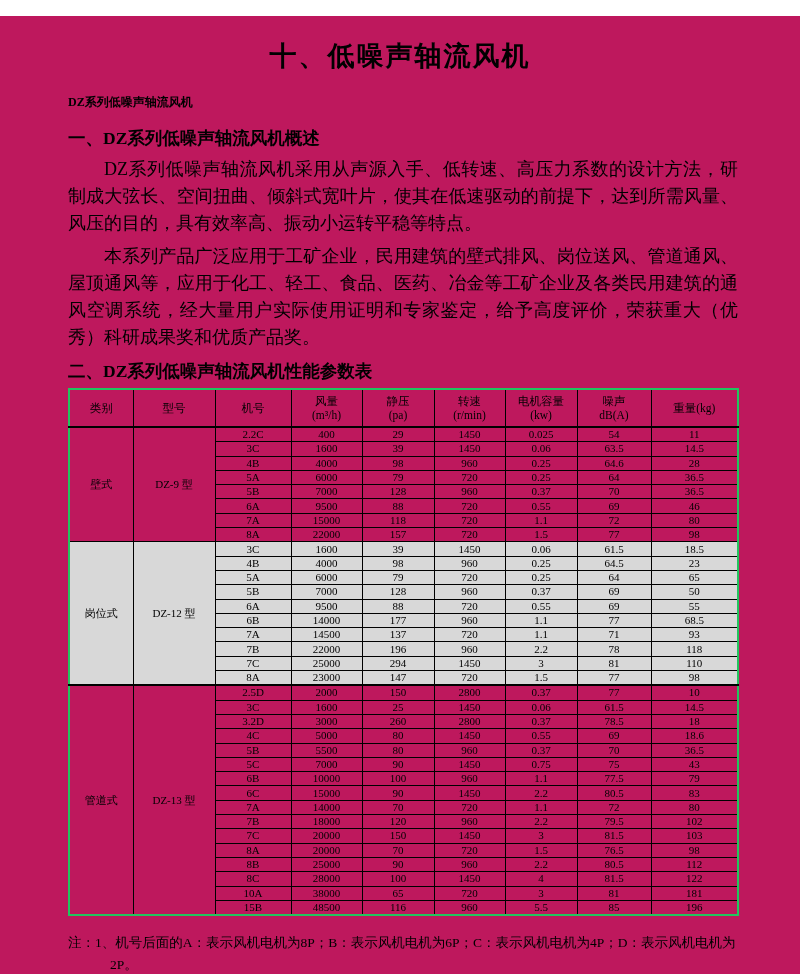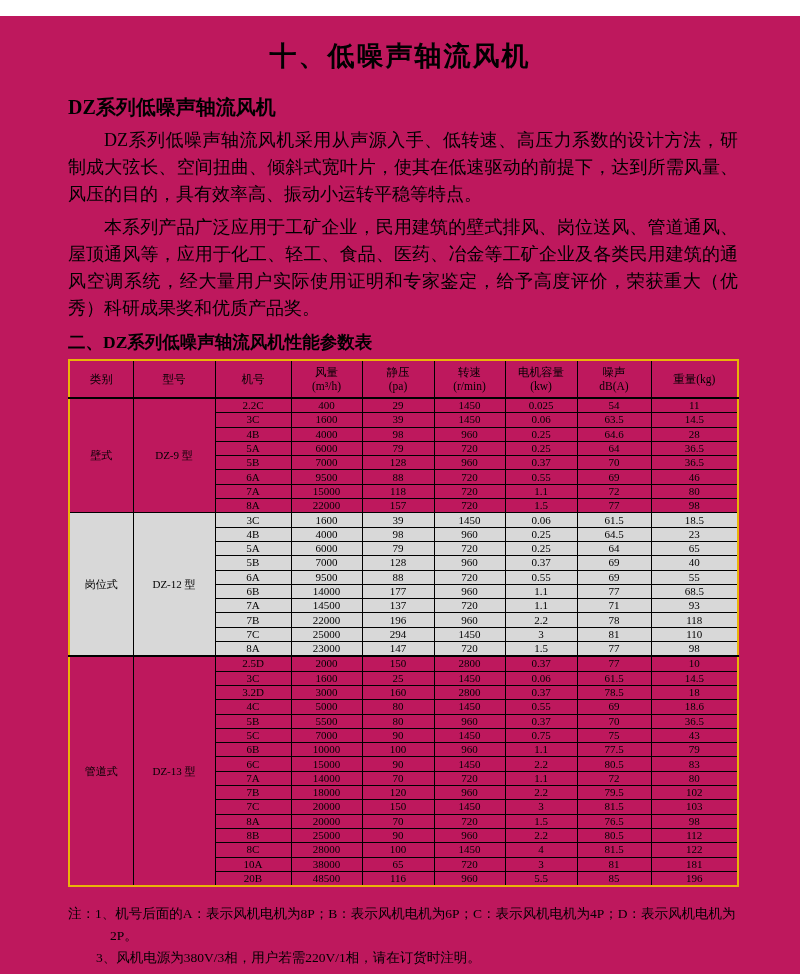--- a/index.html
+++ b/index.html
@@ -23,42 +23,42 @@
     font-size: 27px;
     font-weight: bold;
     letter-spacing: 2px;
   }
   .content {
     width: 670px;
     margin: 0 0 0 68px;
   }
   .subtitle {
     margin-top: 20px;
-    font-size: 20px;
+    font-size: 12px;
     font-weight: bold;
   }
   .section-heading {
     margin-top: 15px;
     font-size: 17.5px;
     font-weight: bold;
   }
   .para {
     margin: 6px 0 0 0;
     font-size: 18px;
     line-height: 27px;
     text-align: justify;
     text-indent: 2em;
   }
   .table-heading {
     margin-top: 8px;
   }
   table.spec {
     margin-top: 5px;
     border-collapse: collapse;
-    border: 2px solid #eab308;
+    border: 2px solid #22c55e;
     table-layout: fixed;
     width: 669px;
     font-size: 11px;
   }
   table.spec th, table.spec td {
     border: 1px solid #000;
     padding: 0;
     text-align: center;
     vertical-align: middle;
     font-weight: normal;
@@ -94,20 +94,21 @@
 <body>
 
 <div class="page">
 
   <h1 class="doc-title">十、低噪声轴流风机</h1>
 
   <div class="content">
 
     <div class="subtitle">DZ系列低噪声轴流风机</div>
 
+    <div class="section-heading">一、DZ系列低噪声轴流风机概述</div>
 
     <p class="para">DZ系列低噪声轴流风机采用从声源入手、低转速、高压力系数的设计方法，研制成大弦长、空间扭曲、倾斜式宽叶片，使其在低速驱动的前提下，达到所需风量、风压的目的，具有效率高、振动小运转平稳等特点。</p>
     <p class="para">本系列产品广泛应用于工矿企业，民用建筑的壁式排风、岗位送风、管道通风、屋顶通风等，应用于化工、轻工、食品、医药、冶金等工矿企业及各类民用建筑的通风空调系统，经大量用户实际使用证明和专家鉴定，给予高度评价，荣获重大（优秀）科研成果奖和优质产品奖。</p>
 
     <div class="section-heading table-heading">二、DZ系列低噪声轴流风机性能参数表</div>
 
     <table class="spec">
       <colgroup>
         <col style="width:64px">
         <col style="width:82px">
@@ -241,21 +242,21 @@
             <td>64</td>
             <td>65</td>
           </tr>
           <tr class="shaded">
             <td>5B</td>
             <td>7000</td>
             <td>128</td>
             <td>960</td>
             <td>0.37</td>
             <td>69</td>
-            <td>40</td>
+            <td>50</td>
           </tr>
           <tr class="shaded">
             <td>6A</td>
             <td>9500</td>
             <td>88</td>
             <td>720</td>
             <td>0.55</td>
             <td>69</td>
             <td>55</td>
           </tr>
@@ -320,21 +321,21 @@
             <td>1600</td>
             <td>25</td>
             <td>1450</td>
             <td>0.06</td>
             <td>61.5</td>
             <td>14.5</td>
           </tr>
           <tr>
             <td>3.2D</td>
             <td>3000</td>
-            <td>160</td>
+            <td>260</td>
             <td>2800</td>
             <td>0.37</td>
             <td>78.5</td>
             <td>18</td>
           </tr>
           <tr>
             <td>4C</td>
             <td>5000</td>
             <td>80</td>
             <td>1450</td>
@@ -435,21 +436,21 @@
           <tr>
             <td>10A</td>
             <td>38000</td>
             <td>65</td>
             <td>720</td>
             <td>3</td>
             <td>81</td>
             <td>181</td>
           </tr>
           <tr>
-            <td>20B</td>
+            <td>15B</td>
             <td>48500</td>
             <td>116</td>
             <td>960</td>
             <td>5.5</td>
             <td>85</td>
             <td>196</td>
           </tr>
         </tbody>
     </table>
 

